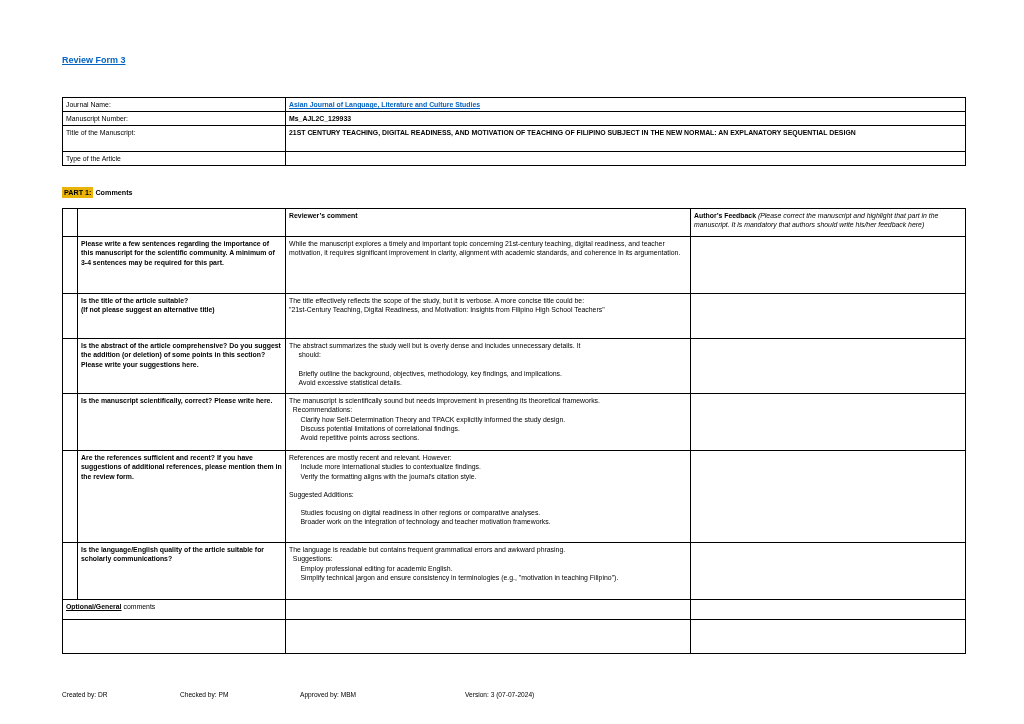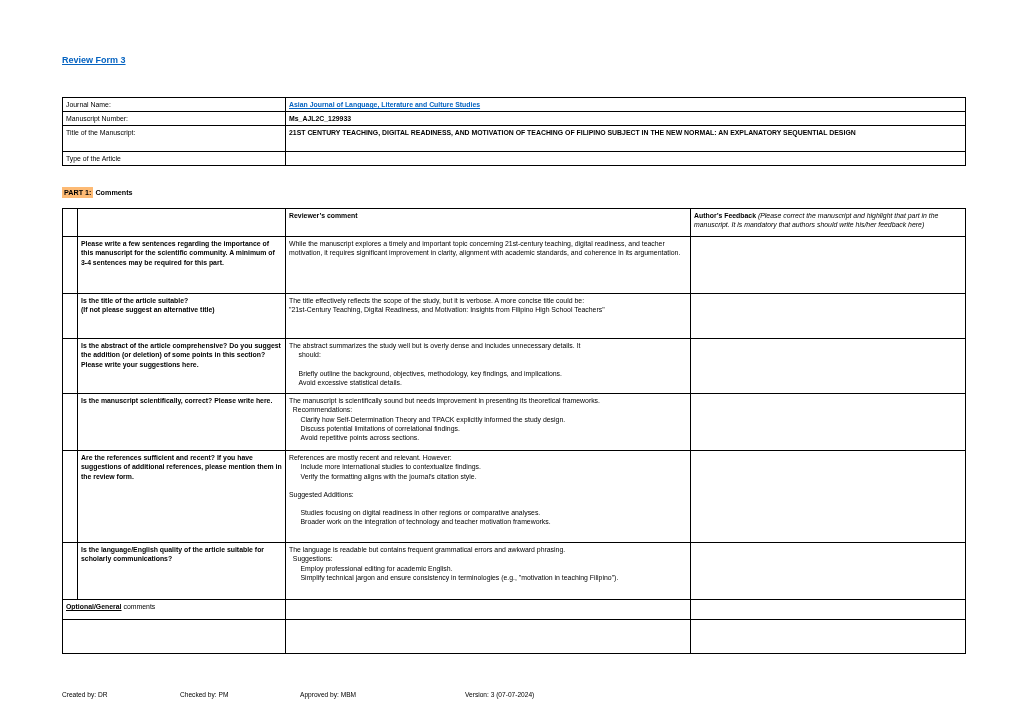--- a/index.html
+++ b/index.html
@@ -24,21 +24,21 @@
   }
 
   .header-table { margin-top:30px; }
   .header-table .label-cell { font-weight:normal; }
   .journal-link { color:#0563C1; font-weight:bold; text-decoration:underline; cursor:pointer; }
   .bold { font-weight:bold; }
   .italic { font-style:italic; font-weight:normal; }
   .underline { text-decoration:underline; }
 
   .part1-line { margin-top:22px; font-size:7.2px; font-weight:bold; }
-  .part1-badge { background:#fdba74; padding:1px 2px; }
+  .part1-badge { background:#eab308; padding:1px 2px; }
 
   .comments-table { margin-top:11px; }
   .comments-table .q { font-weight:bold; white-space:pre-wrap; }
   .comments-table .c { white-space:pre-wrap; }
   .comments-table .hdr td { font-size:6.9px; }
 
   .footer { position:relative; margin-top:37px; height:10px; font-size:6.6px; }
   .footer span { position:absolute; top:0; white-space:nowrap; }
   .f-created { left:0; }
   .f-checked { left:118px; }

